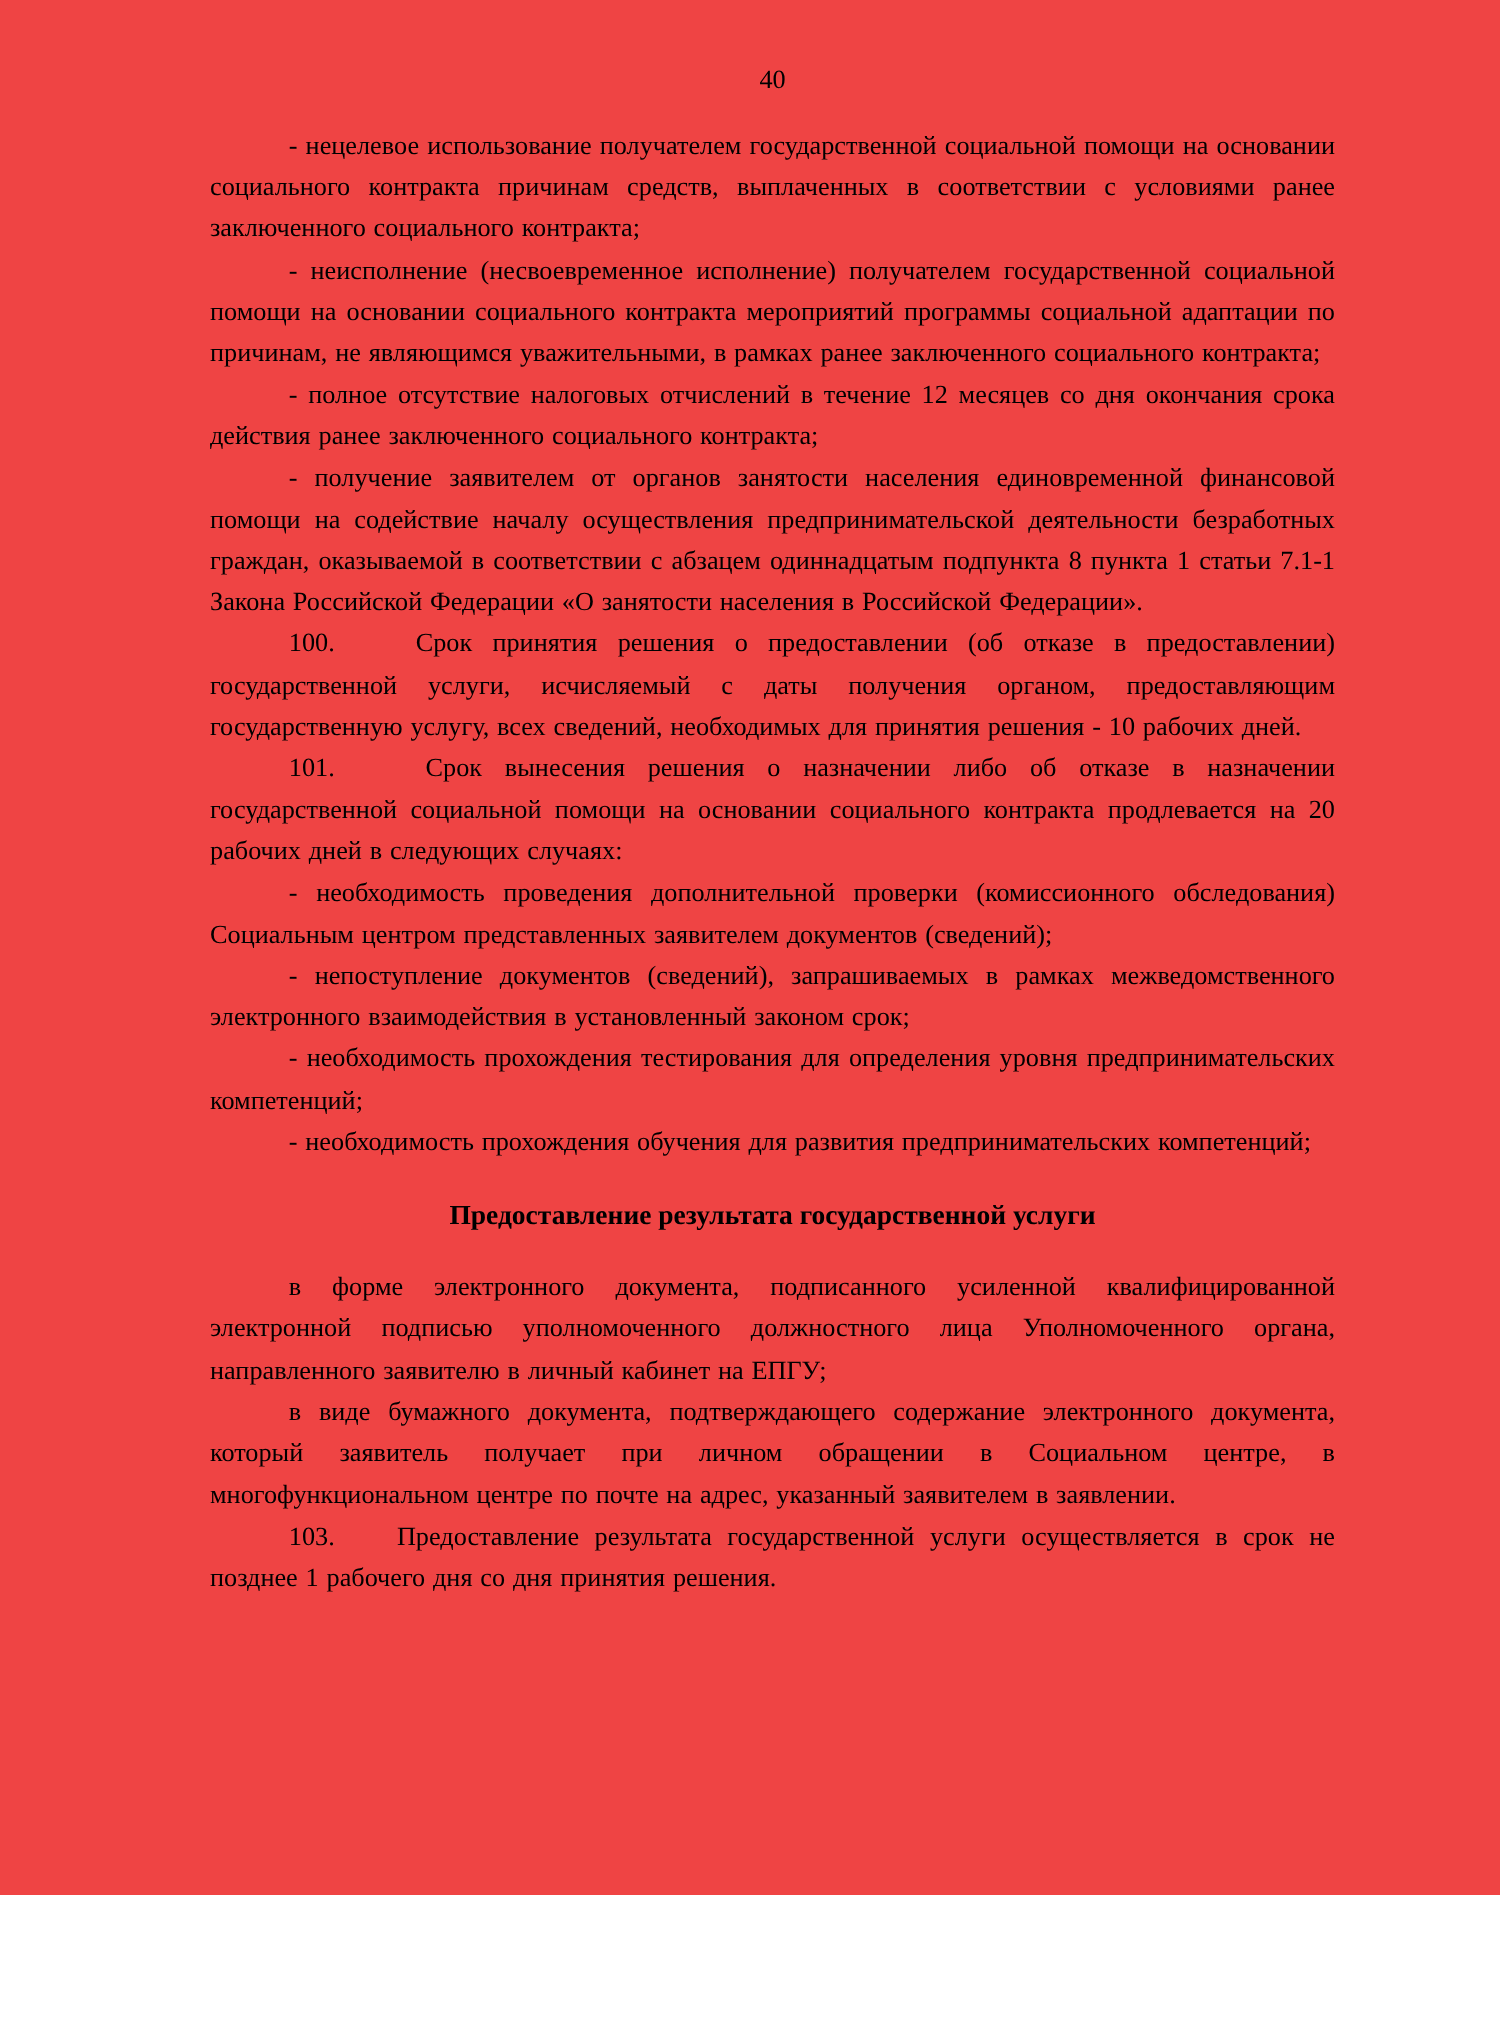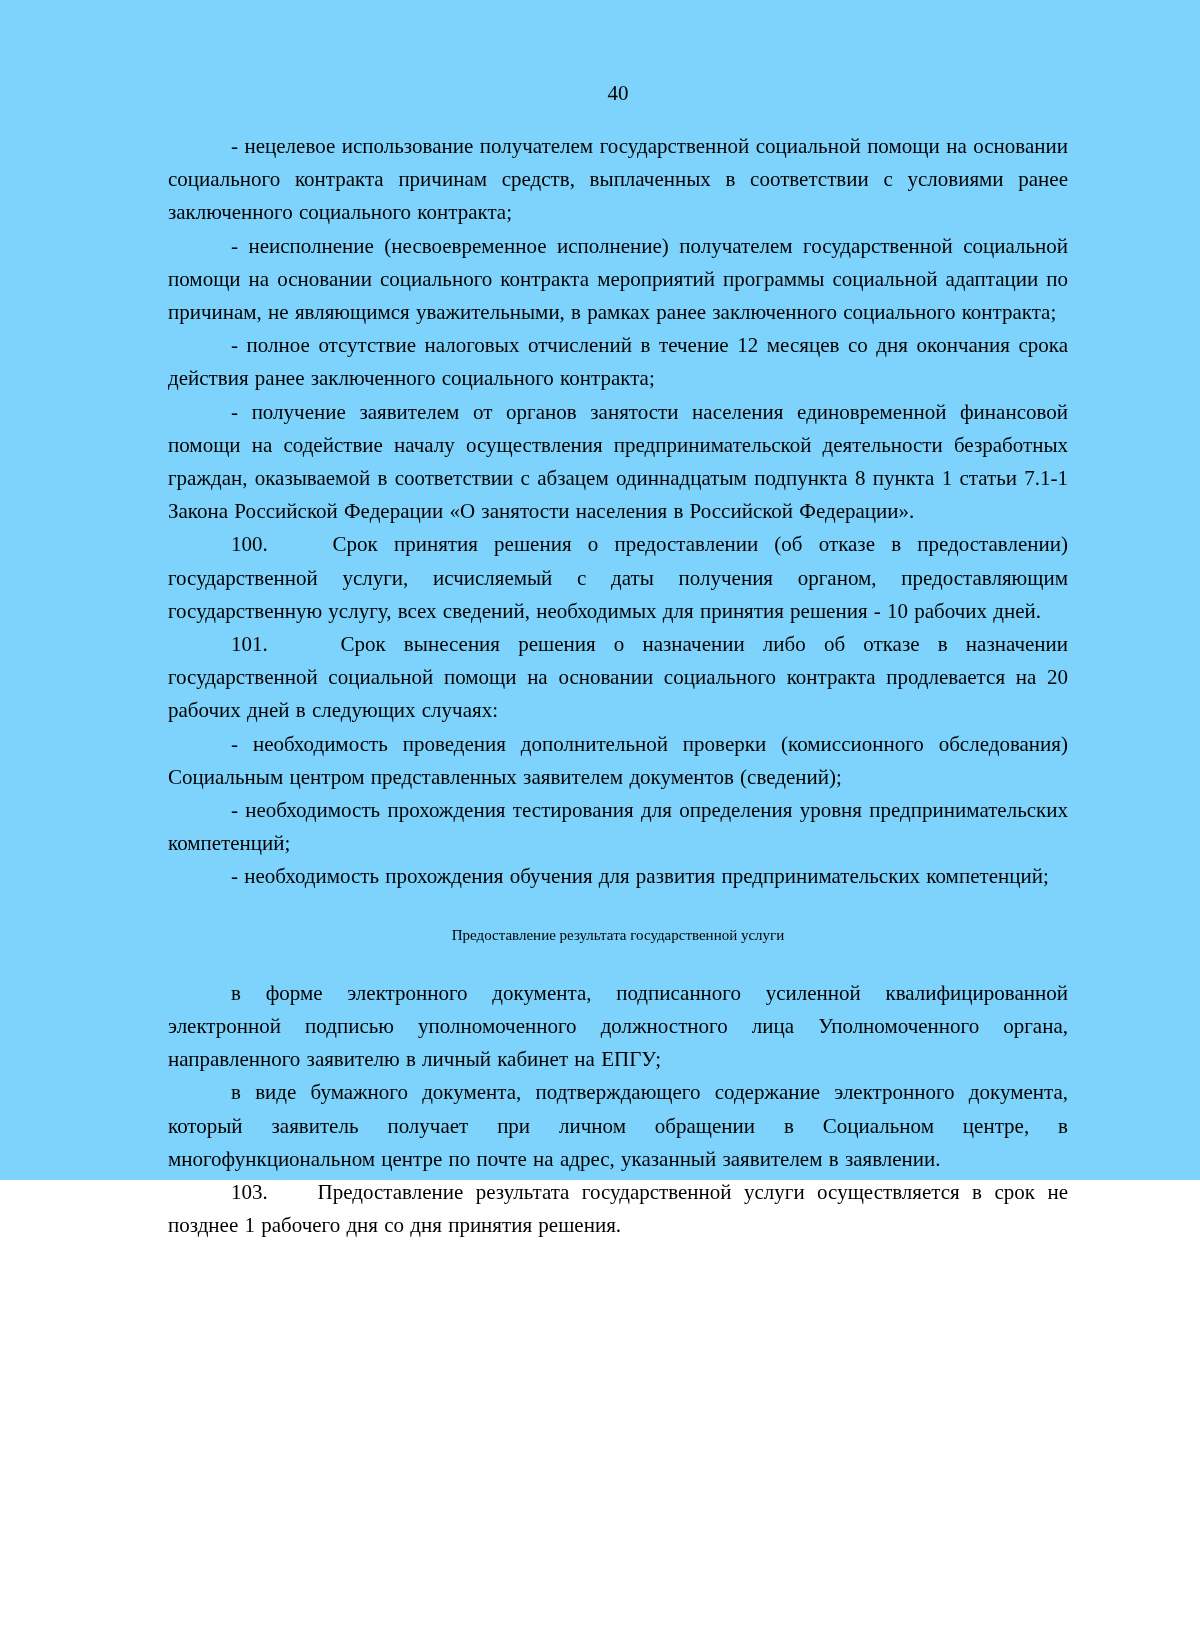--- a/index.html
+++ b/index.html
@@ -10,60 +10,61 @@
   body {
     width: 1200px;
     height: 1635px;
     font-family: "Liberation Serif", serif;
     color: #000000;
     overflow: hidden;
   }
   .page {
     box-sizing: border-box;
     width: 1200px;
-    height: 1180px;
-    padding: 80px 132px 0 168px;
-    background: #7dd3fc;
+    height: 1516px;
+    padding: 50px 132px 0 168px;
+    background: #ef4444;
   }
   .page-number {
     text-align: center;
     font-size: 21px;
     line-height: 26px;
     margin-bottom: 24px;
   }
   .para {
     margin: 0;
     font-size: 21px;
     line-height: 33.2px;
     text-align: justify;
     text-indent: 63px;
     word-spacing: 1px;
   }
   .heading {
     margin: 25px 0 25px 0;
-    font-size: 15px;
+    font-size: 22px;
     line-height: 33.2px;
-    font-weight: normal;
+    font-weight: bold;
     text-align: center;
     text-indent: 0;
   }
 </style>
 </head>
 <body>
 
 <div class="page">
   <div class="page-number">40</div>
   <div class="document-body">
       <p class="para">- нецелевое использование получателем государственной социальной помощи на основании социального контракта причинам средств, выплаченных в соответствии с условиями ранее заключенного социального контракта;</p>
       <p class="para">- неисполнение (несвоевременное исполнение) получателем государственной социальной помощи на основании социального контракта мероприятий программы социальной адаптации по причинам, не являющимся уважительными, в рамках ранее заключенного социального контракта;</p>
       <p class="para">- полное отсутствие налоговых отчислений в течение 12 месяцев со дня окончания срока действия ранее заключенного социального контракта;</p>
       <p class="para">- получение заявителем от органов занятости населения единовременной финансовой помощи на содействие началу осуществления предпринимательской деятельности безработных граждан, оказываемой в соответствии с абзацем одиннадцатым подпункта 8 пункта 1 статьи 7.1-1 Закона Российской Федерации «О занятости населения в Российской Федерации».</p>
       <p class="para">100.&nbsp;&nbsp;&nbsp;&nbsp;Срок принятия решения о предоставлении (об отказе в предоставлении) государственной услуги, исчисляемый с даты получения органом, предоставляющим государственную услугу, всех сведений, необходимых для принятия решения - 10 рабочих дней.</p>
       <p class="para">101.&nbsp;&nbsp;&nbsp;&nbsp;Срок вынесения решения о назначении либо об отказе в назначении государственной социальной помощи на основании социального контракта продлевается на 20 рабочих дней в следующих случаях:</p>
       <p class="para">- необходимость проведения дополнительной проверки (комиссионного обследования) Социальным центром представленных заявителем документов (сведений);</p>
+      <p class="para">- непоступление документов (сведений), запрашиваемых в рамках межведомственного электронного взаимодействия в установленный законом срок;</p>
       <p class="para">- необходимость прохождения тестирования для определения уровня предпринимательских компетенций;</p>
       <p class="para">- необходимость прохождения обучения для развития предпринимательских компетенций;</p>
       <p class="heading">Предоставление результата государственной услуги</p>
       <p class="para">в форме электронного документа, подписанного усиленной квалифицированной электронной подписью уполномоченного должностного лица Уполномоченного органа, направленного заявителю в личный кабинет на ЕПГУ;</p>
       <p class="para">в виде бумажного документа, подтверждающего содержание электронного документа, который заявитель получает при личном обращении в Социальном центре, в многофункциональном центре по почте на адрес, указанный заявителем в заявлении.</p>
       <p class="para">103.&nbsp;&nbsp;&nbsp;&nbsp;Предоставление результата государственной услуги осуществляется в срок не позднее 1 рабочего дня со дня принятия решения.</p>
     </div>
 </div>
 
 </body></html>

